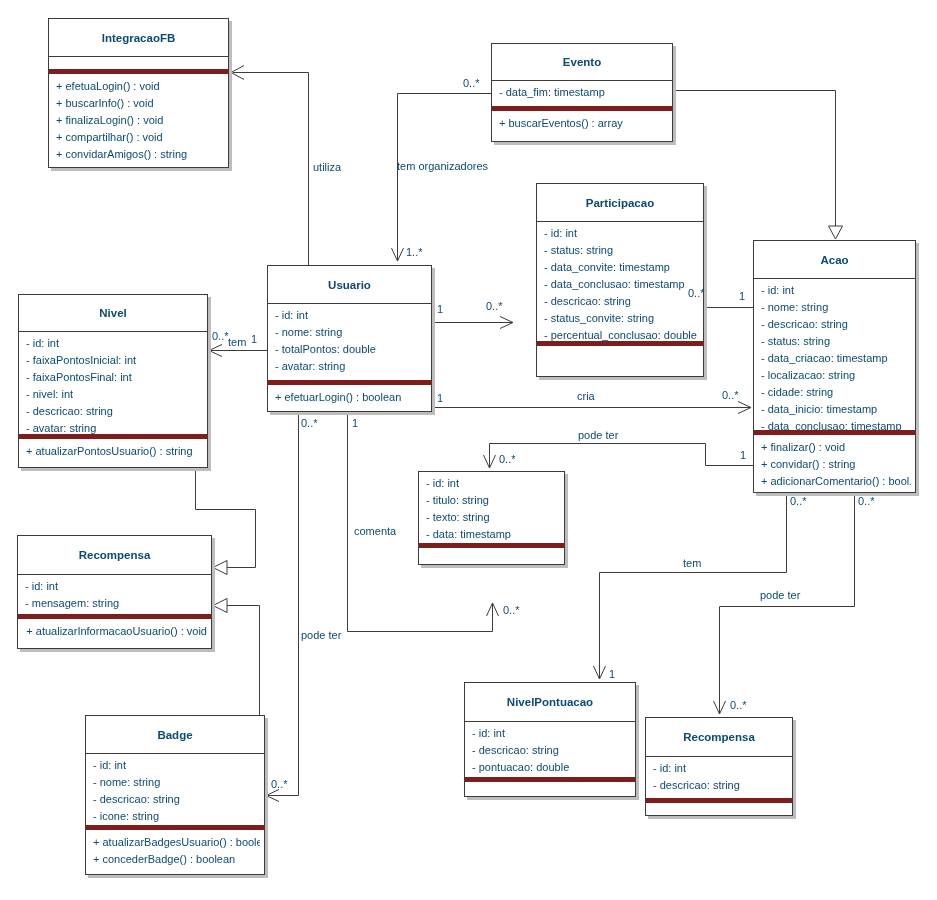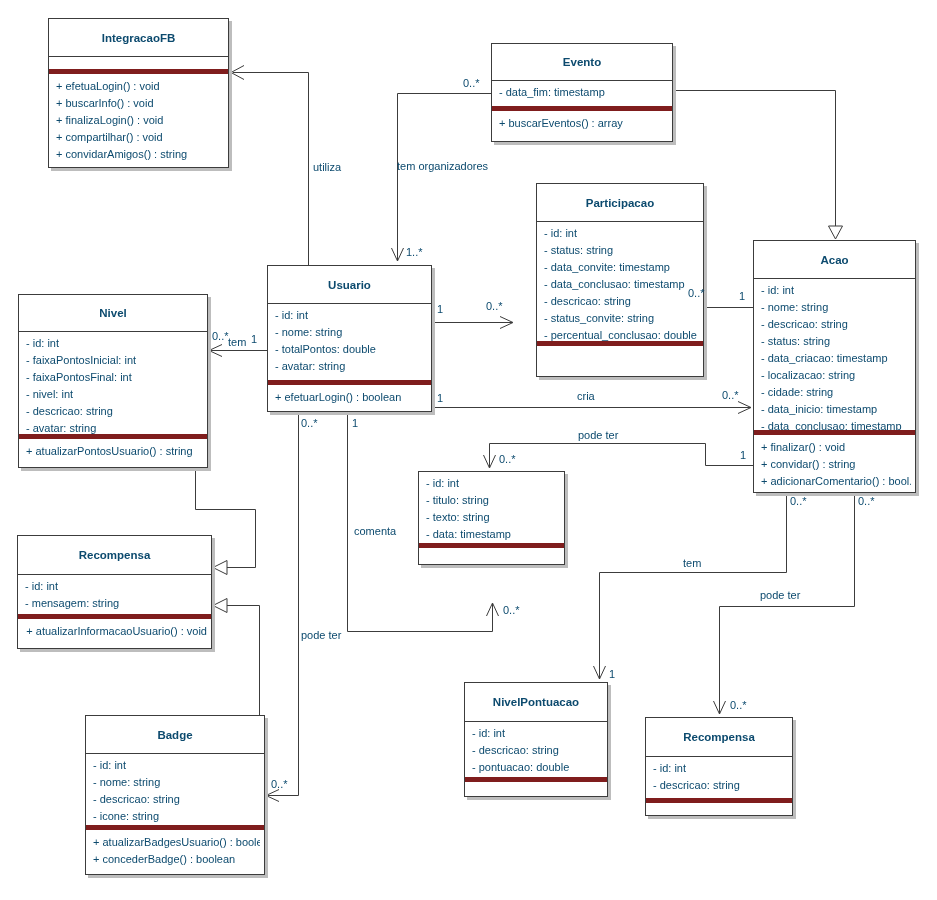--- a/index.html
+++ b/index.html
@@ -165,21 +165,21 @@
     <div class="uml-title" style="height:39px;">Recompensa</div>
     <div class="uml-attrs" style="height:44px;">
       <div class="uml-row">- id: int</div>
       <div class="uml-row">- mensagem: string</div>
     </div>
     <div class="uml-methods" style="height:29px;text-align:right;">
       <div class="uml-row">+ atualizarInformacaoUsuario() : void</div>
     </div>
   </div>
 
-  <div class="uml-class" style="left:464px;top:682px;width:144px;">
+  <div class="uml-class" style="left:464px;top:682px;width:172px;">
     <div class="uml-title" style="height:39px;">NivelPontuacao</div>
     <div class="uml-attrs" style="height:60px;">
       <div class="uml-row">- id: int</div>
       <div class="uml-row">- descricao: string</div>
       <div class="uml-row">- pontuacao: double</div>
     </div>
     <div class="uml-methods" style="height:14px;"></div>
   </div>
 
   <div class="uml-class" style="left:85px;top:715px;width:180px;">

